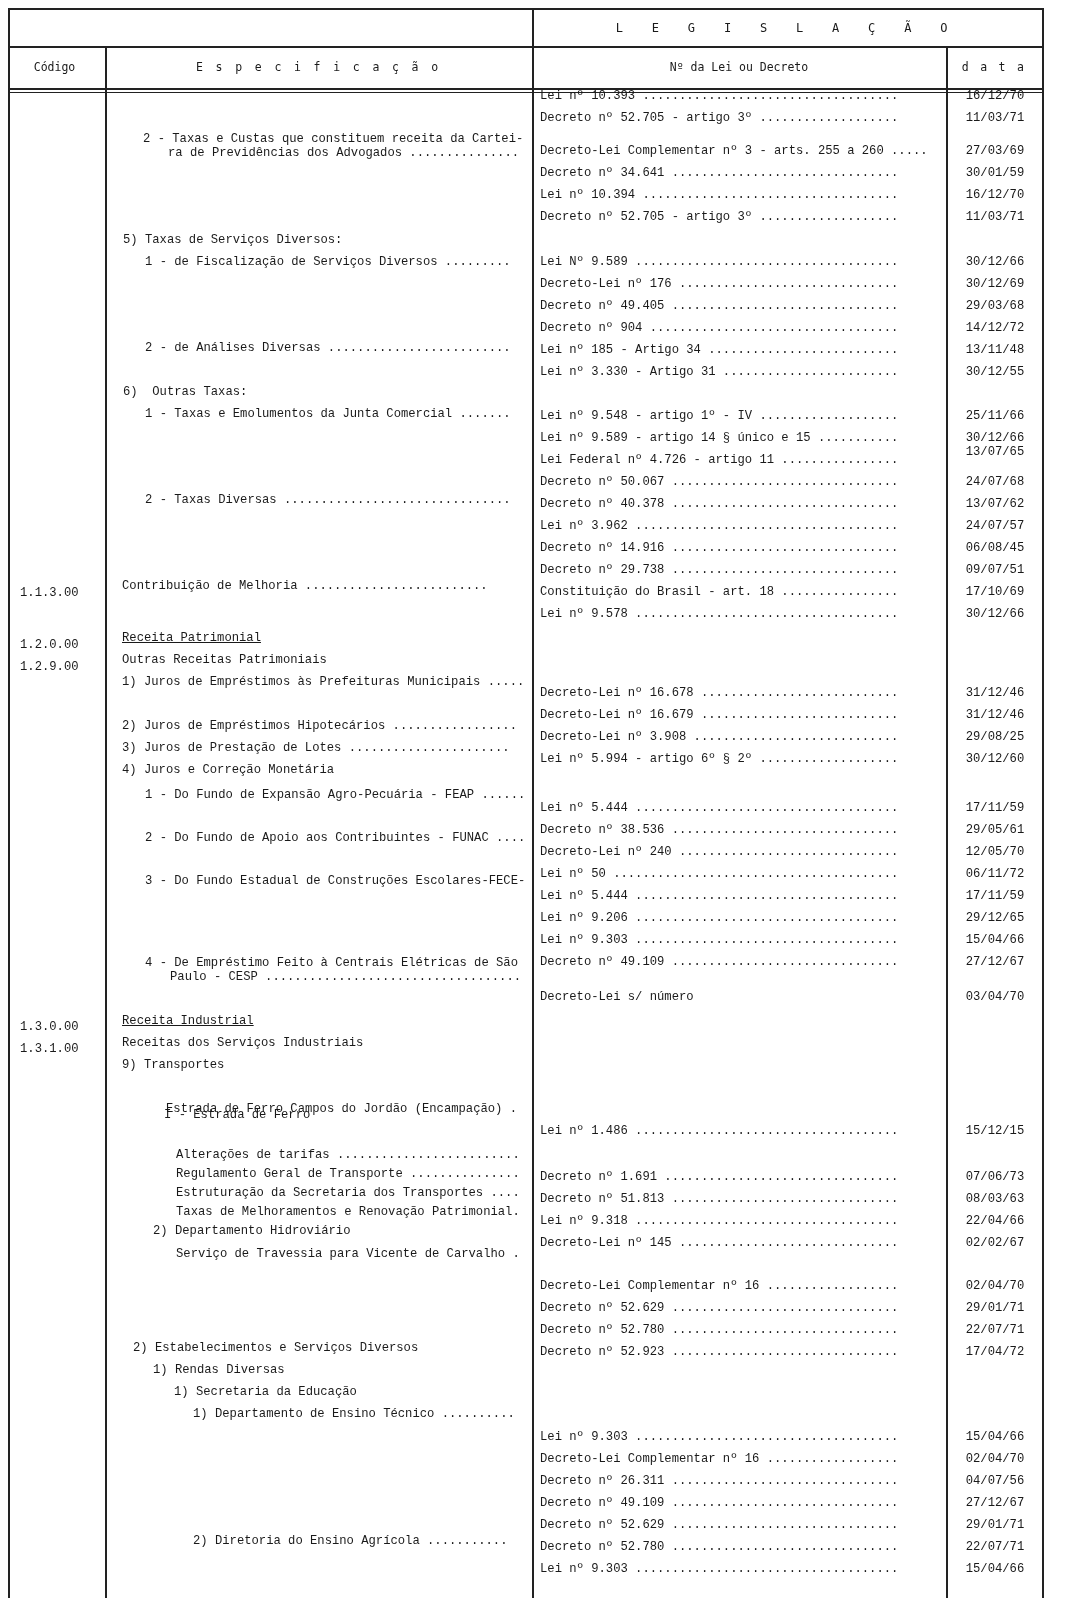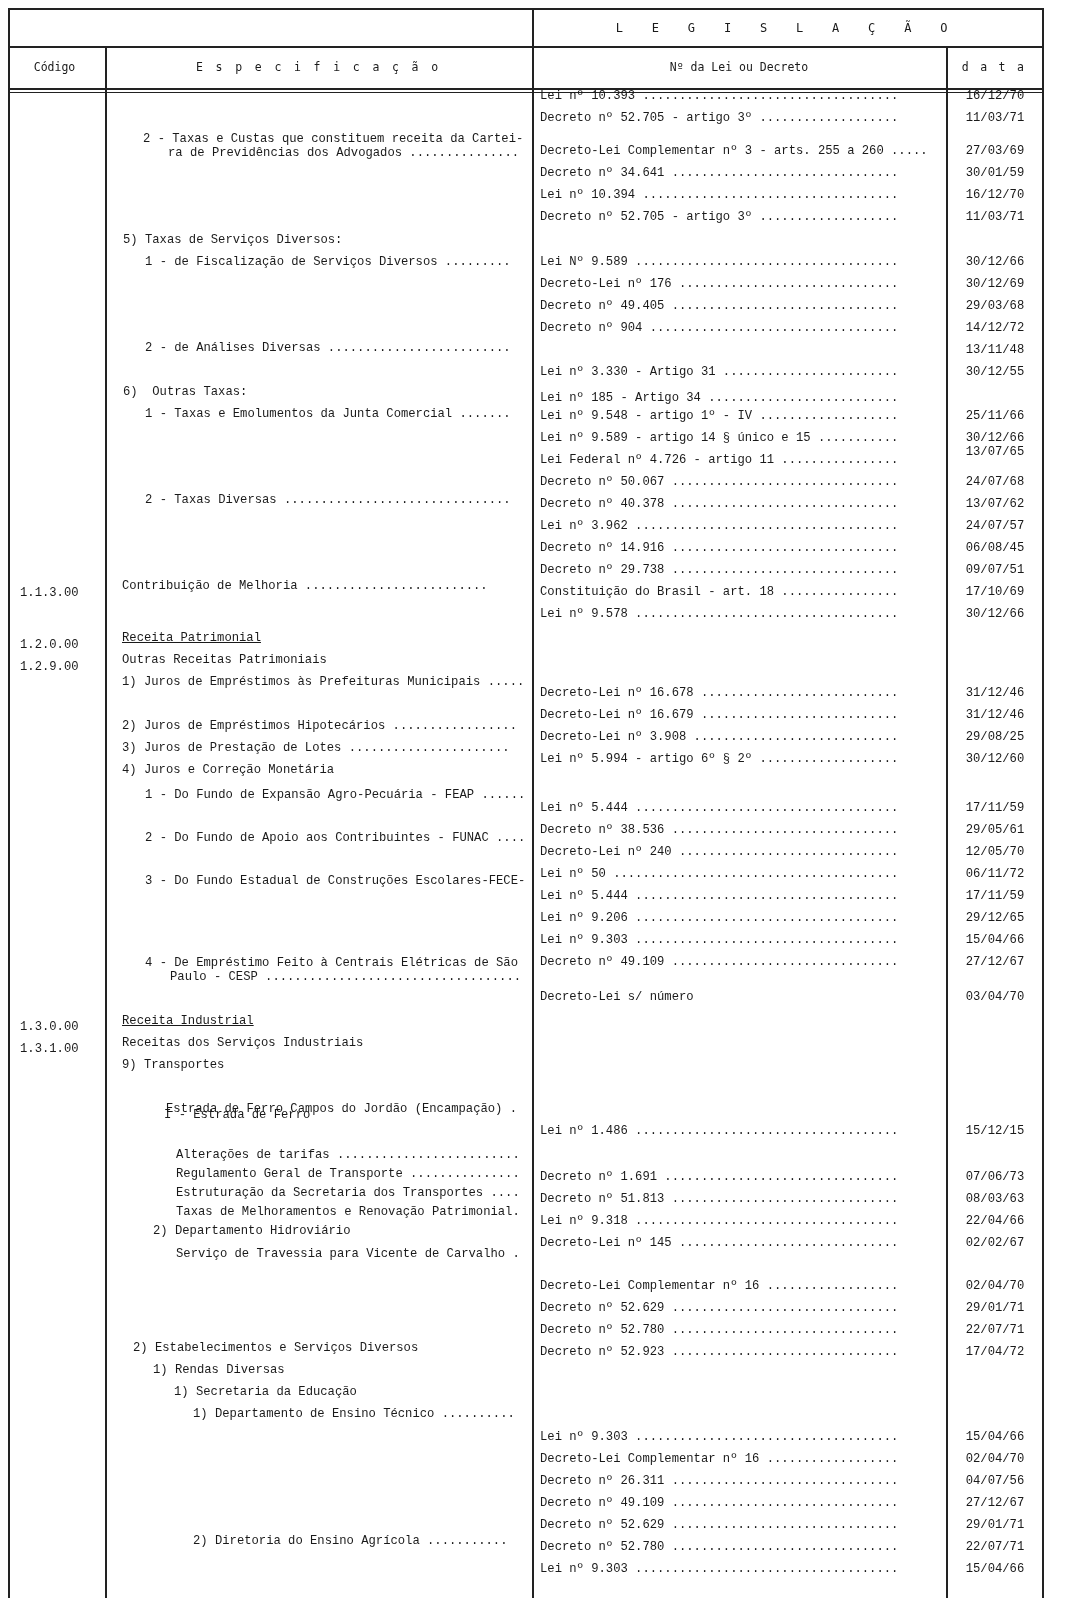--- a/index.html
+++ b/index.html
@@ -122,21 +122,21 @@
       </div>
       <div>
         <div class="t" style="top: 299px; left: 540px;">Decreto nº 49.405 ...............................</div>
         <div class="date" style="top: 299px;">29/03/68</div>
       </div>
       <div>
         <div class="t" style="top: 321px; left: 540px;">Decreto nº 904 ..................................</div>
         <div class="date" style="top: 321px;">14/12/72</div>
       </div>
       <div>
-        <div class="t" style="top: 343px; left: 540px; margin-top: 48px;">Lei nº 185 - Artigo 34 ..........................</div>
+        <div class="t" style="top: 343px; left: 540px;">Lei nº 185 - Artigo 34 ..........................</div>
         <div class="date" style="top: 343px;">13/11/48</div>
       </div>
       <div>
         <div class="t" style="top: 365px; left: 540px;">Lei nº 3.330 - Artigo 31 ........................</div>
         <div class="date" style="top: 365px;">30/12/55</div>
       </div>
       <div>
         <div class="t" style="top: 409px; left: 540px;">Lei nº 9.548 - artigo 1º - IV ...................</div>
         <div class="date" style="top: 409px;">25/11/66</div>
       </div>

